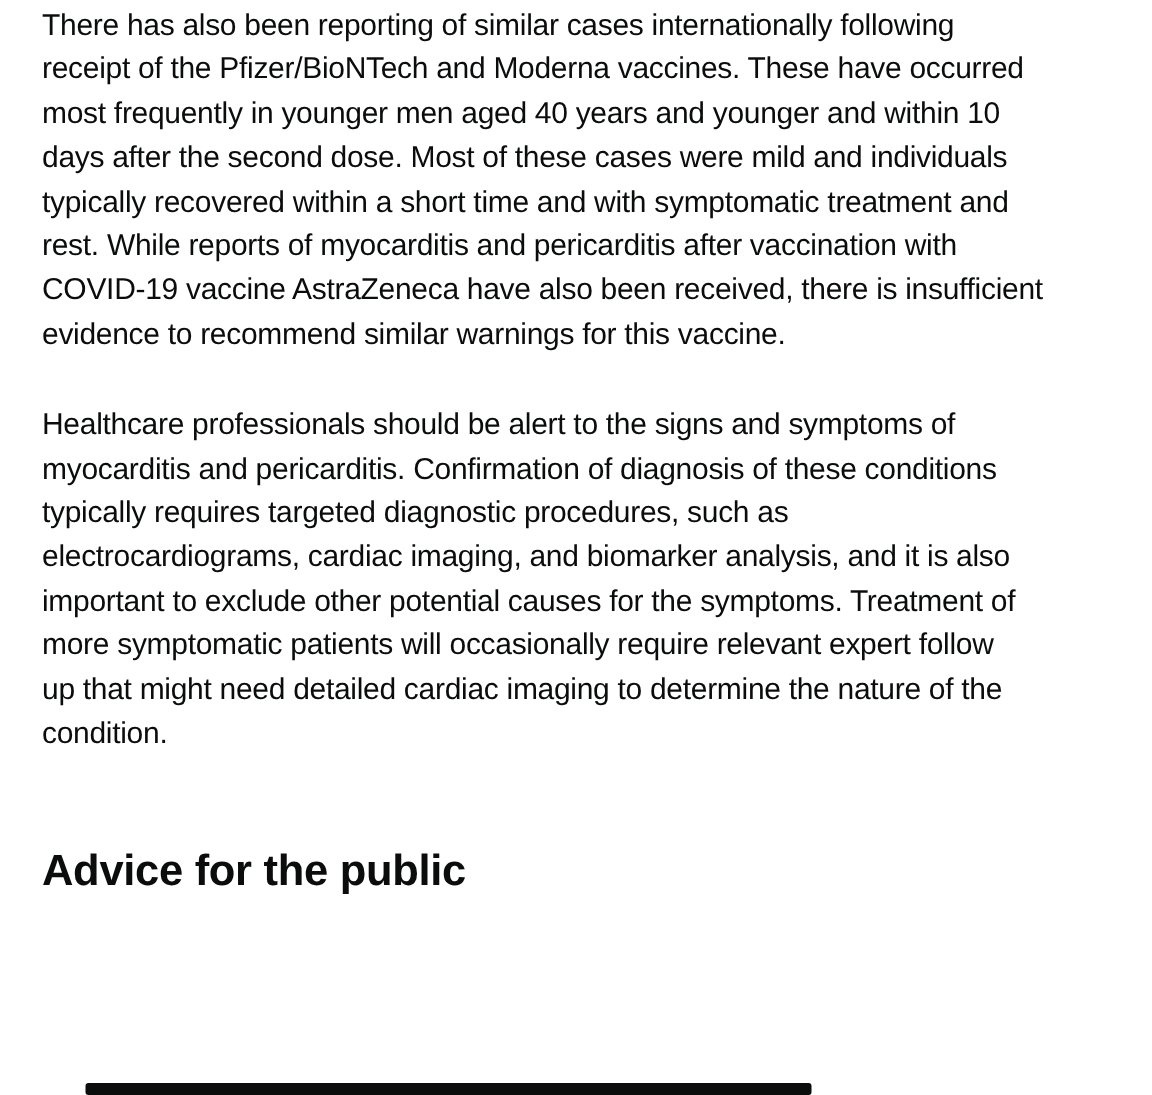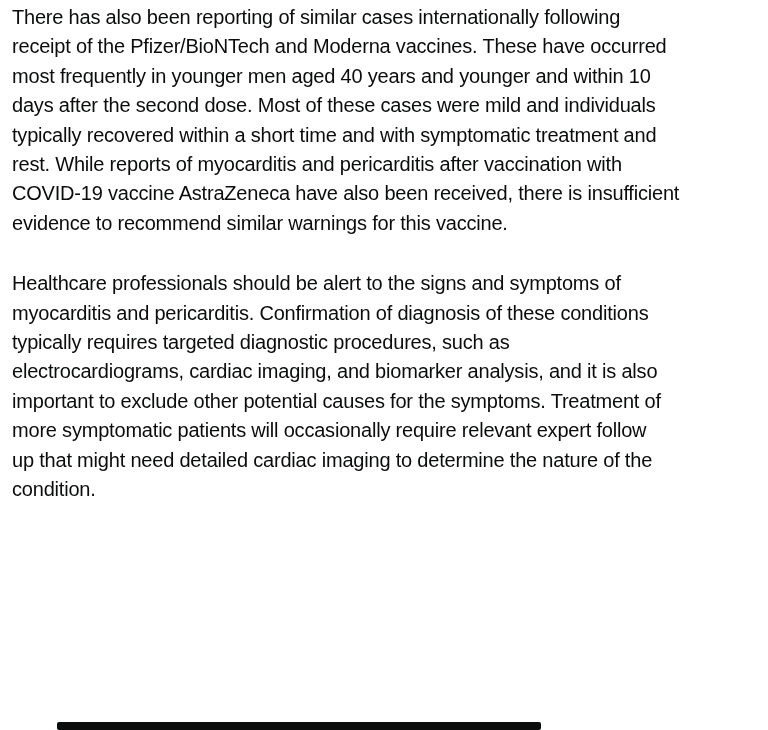--- a/index.html
+++ b/index.html
@@ -14,21 +14,21 @@
     font-family: "Liberation Sans", sans-serif;
   }
   .page {
     position: relative;
     width: 768px;
     height: 730px;
     background: #ffffff;
   }
   .content {
     box-sizing: border-box;
-    padding: 3px 20px 0 12px;
+    padding: 3px 20px 0 28px;
     max-width: 768px;
     color: #0b0c0c;
   }
   .content p {
     margin: 0 0 31px 0;
     font-size: 20px;
     line-height: 29.4px;
     letter-spacing: -0.2px;
     white-space: pre-line; 
     color: #0b0c0c;
@@ -64,15 +64,16 @@
 COVID-19 vaccine AstraZeneca have also been received, there is insufficient
 evidence to recommend similar warnings for this vaccine.</p>
     <p>Healthcare professionals should be alert to the signs and symptoms of
 myocarditis and pericarditis. Confirmation of diagnosis of these conditions
 typically requires targeted diagnostic procedures, such as
 electrocardiograms, cardiac imaging, and biomarker analysis, and it is also
 important to exclude other potential causes for the symptoms. Treatment of
 more symptomatic patients will occasionally require relevant expert follow
 up that might need detailed cardiac imaging to determine the nature of the
 condition.</p>
+    <h2>Advice for the public</h2>
   </main>
   <div class="bottom-bar" style="background-color: rgb(11, 12, 12);"></div>
 </div>
 
 </body></html>

